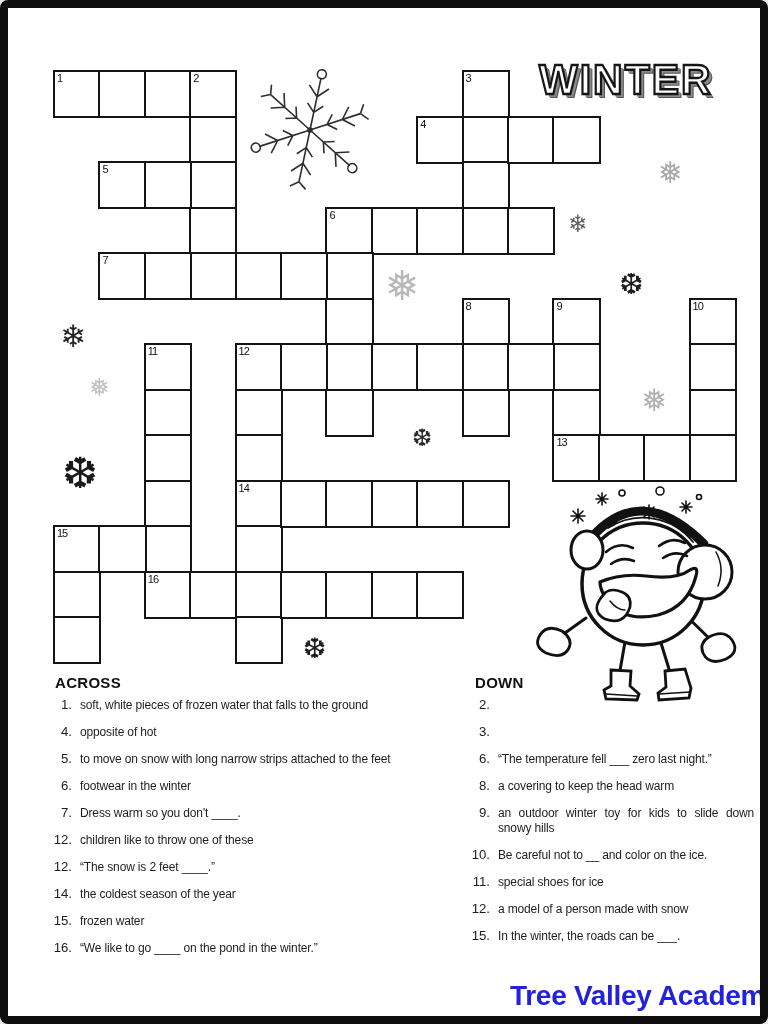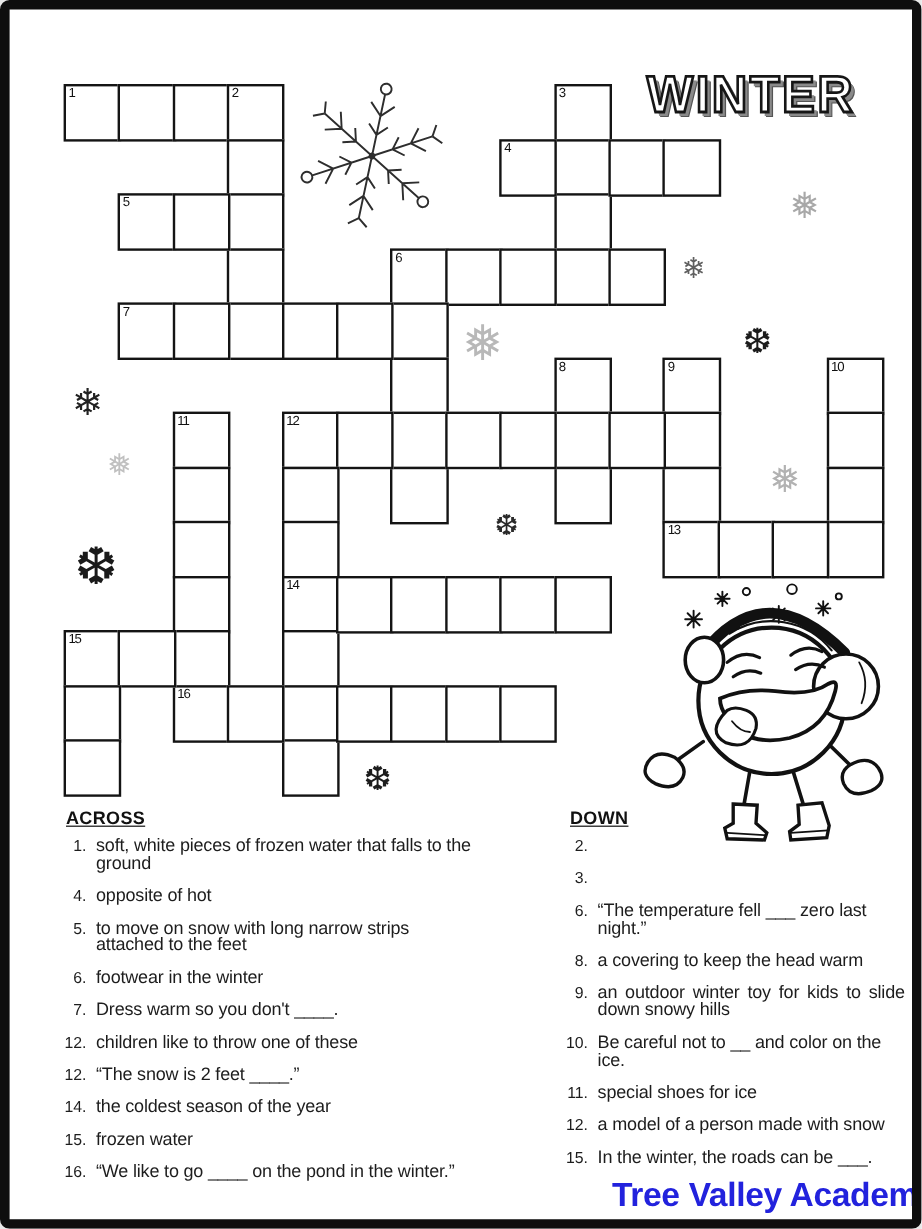--- a/index.html
+++ b/index.html
@@ -23,35 +23,35 @@
   }
   .cell .num{
     position:absolute;left:2px;top:0px;font-size:11px;line-height:13px;
     color:#111;font-family:"Liberation Sans",sans-serif;letter-spacing:-1px;
   }
   
   .flake{position:absolute;line-height:1;user-select:none;}
   
   .heading{
     position:absolute;font-size:15px;font-weight:bold;color:#111;
-    text-decoration:underline;letter-spacing:.3px;
+    letter-spacing:.3px;
   }
   #across-head{left:47px;top:666px;}
   #down-head{left:467px;top:666px;}
   .clue-list{position:absolute;top:690px;}
   #across-list{left:38px;width:352px;}
   #down-list{left:458px;width:288px;}
   .clue{display:flex;margin-bottom:12.5px;color:#1d1d1d;}
   .clue-num{
     flex:0 0 26px;text-align:right;padding-right:8px;
     font-size:13.2px;line-height:14.5px;
   }
   #down-list .clue-num{flex-basis:24px;}
   .clue-text{
-    flex:1;font-size:15px;line-height:14.5px;letter-spacing:-.15px;
+    flex:1;font-size:12px;line-height:14.5px;letter-spacing:-.15px;
   }
   .clue.justify .clue-text{text-align:justify;}
   
   #branding{
     position:absolute;left:502px;top:972px;font-size:28px;font-weight:bold;
     letter-spacing:-.3px;white-space:nowrap;
   }
   svg{position:absolute;overflow:visible;}
 </style>
 </head>

